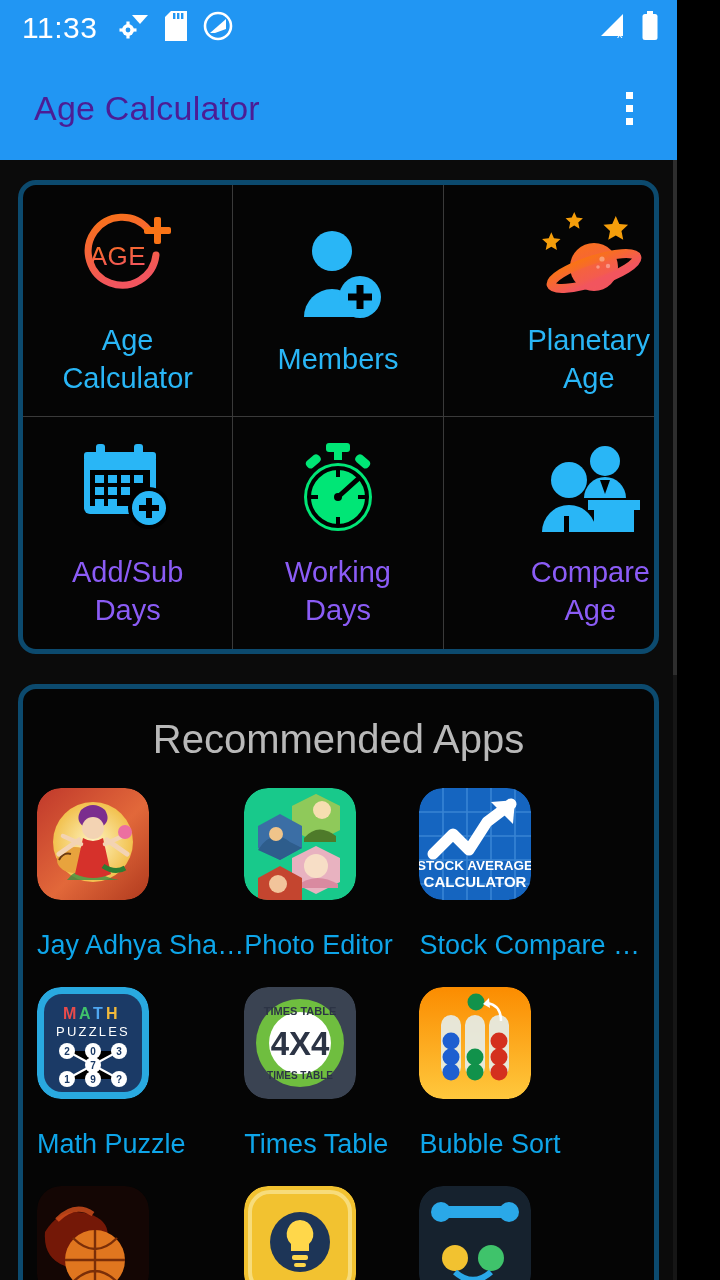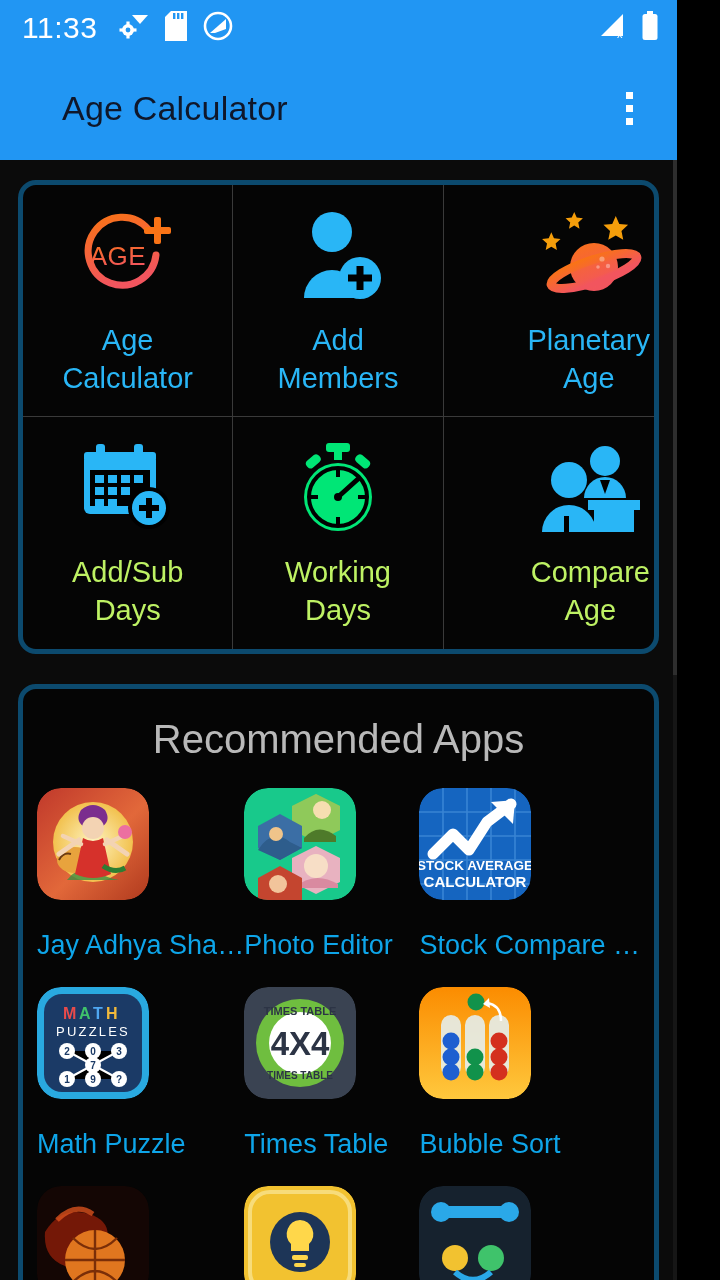--- a/index.html
+++ b/index.html
@@ -33,21 +33,21 @@
   .sb-icon { display: block; }
 
   
   .appbar {
     height: 104px; flex: 0 0 104px;
     background: #2196F3;
     display: flex; align-items: center;
     padding: 0 24px 0 34px;
   }
   .appbar-title {
-    color: #0f172a; font-size: 34px; font-weight: 400; letter-spacing: .2px; margin-left: 28px;
+    color: #4c1d95; font-size: 34px; font-weight: 400; letter-spacing: .2px;
   }
   .overflow-btn {
     margin-left: auto;
     width: 48px; height: 56px;
     display: flex; flex-direction: column;
     align-items: center; justify-content: center; gap: 6px;
     cursor: pointer;
   }
   .overflow-btn i { width: 7px; height: 7px; background: #fff; display: block; }
 
@@ -85,21 +85,21 @@
   .feature-icon {
     height: 104px; width: 120px;
     display: flex; align-items: center; justify-content: center;
     margin-bottom: 12px;
   }
   .feature-label {
     font-size: 29px; line-height: 38px; text-align: center;
     font-weight: 400;
   }
   .lbl-blue  { color: #29b6f6; }
-  .lbl-green { color: #bef264; }
+  .lbl-green { color: #8b5cf6; }
 
   
   .rec-card { margin-top: 30px; padding: 0 0 10px 0; }
   .rec-title {
     text-align: center;
     color: #b9b9b9;
     font-size: 40px;
     padding: 28px 0 26px 0;
     font-weight: 400;
   }
@@ -226,21 +226,20 @@
         <div class="feature-icon">
           <svg width="100" height="98" viewBox="0 0 100 98">
             <circle cx="44" cy="24" r="20" fill="#29b6f6"></circle>
             <path d="M16 90 A28 28 0 0 1 72 90 Z" fill="#29b6f6"></path>
             <circle cx="72" cy="70" r="21" fill="#29b6f6"></circle>
             <rect x="68.5" y="58" width="7" height="24" fill="#000"></rect>
             <rect x="60" y="66.5" width="24" height="7" fill="#000"></rect>
           </svg>
         </div>
         <div class="feature-label lbl-blue">
-          <div>Add</div>
           <div>Members</div>
         </div>
       </div>
 
       <div class="feature-cell">
         <div class="feature-icon">
           <svg width="116" height="96" viewBox="0 0 116 96">
             <defs>
               <linearGradient id="gPlanet" x1="0" y1="0" x2="0.4" y2="1">
                 <stop offset="0%" stop-color="#F97316"></stop>

